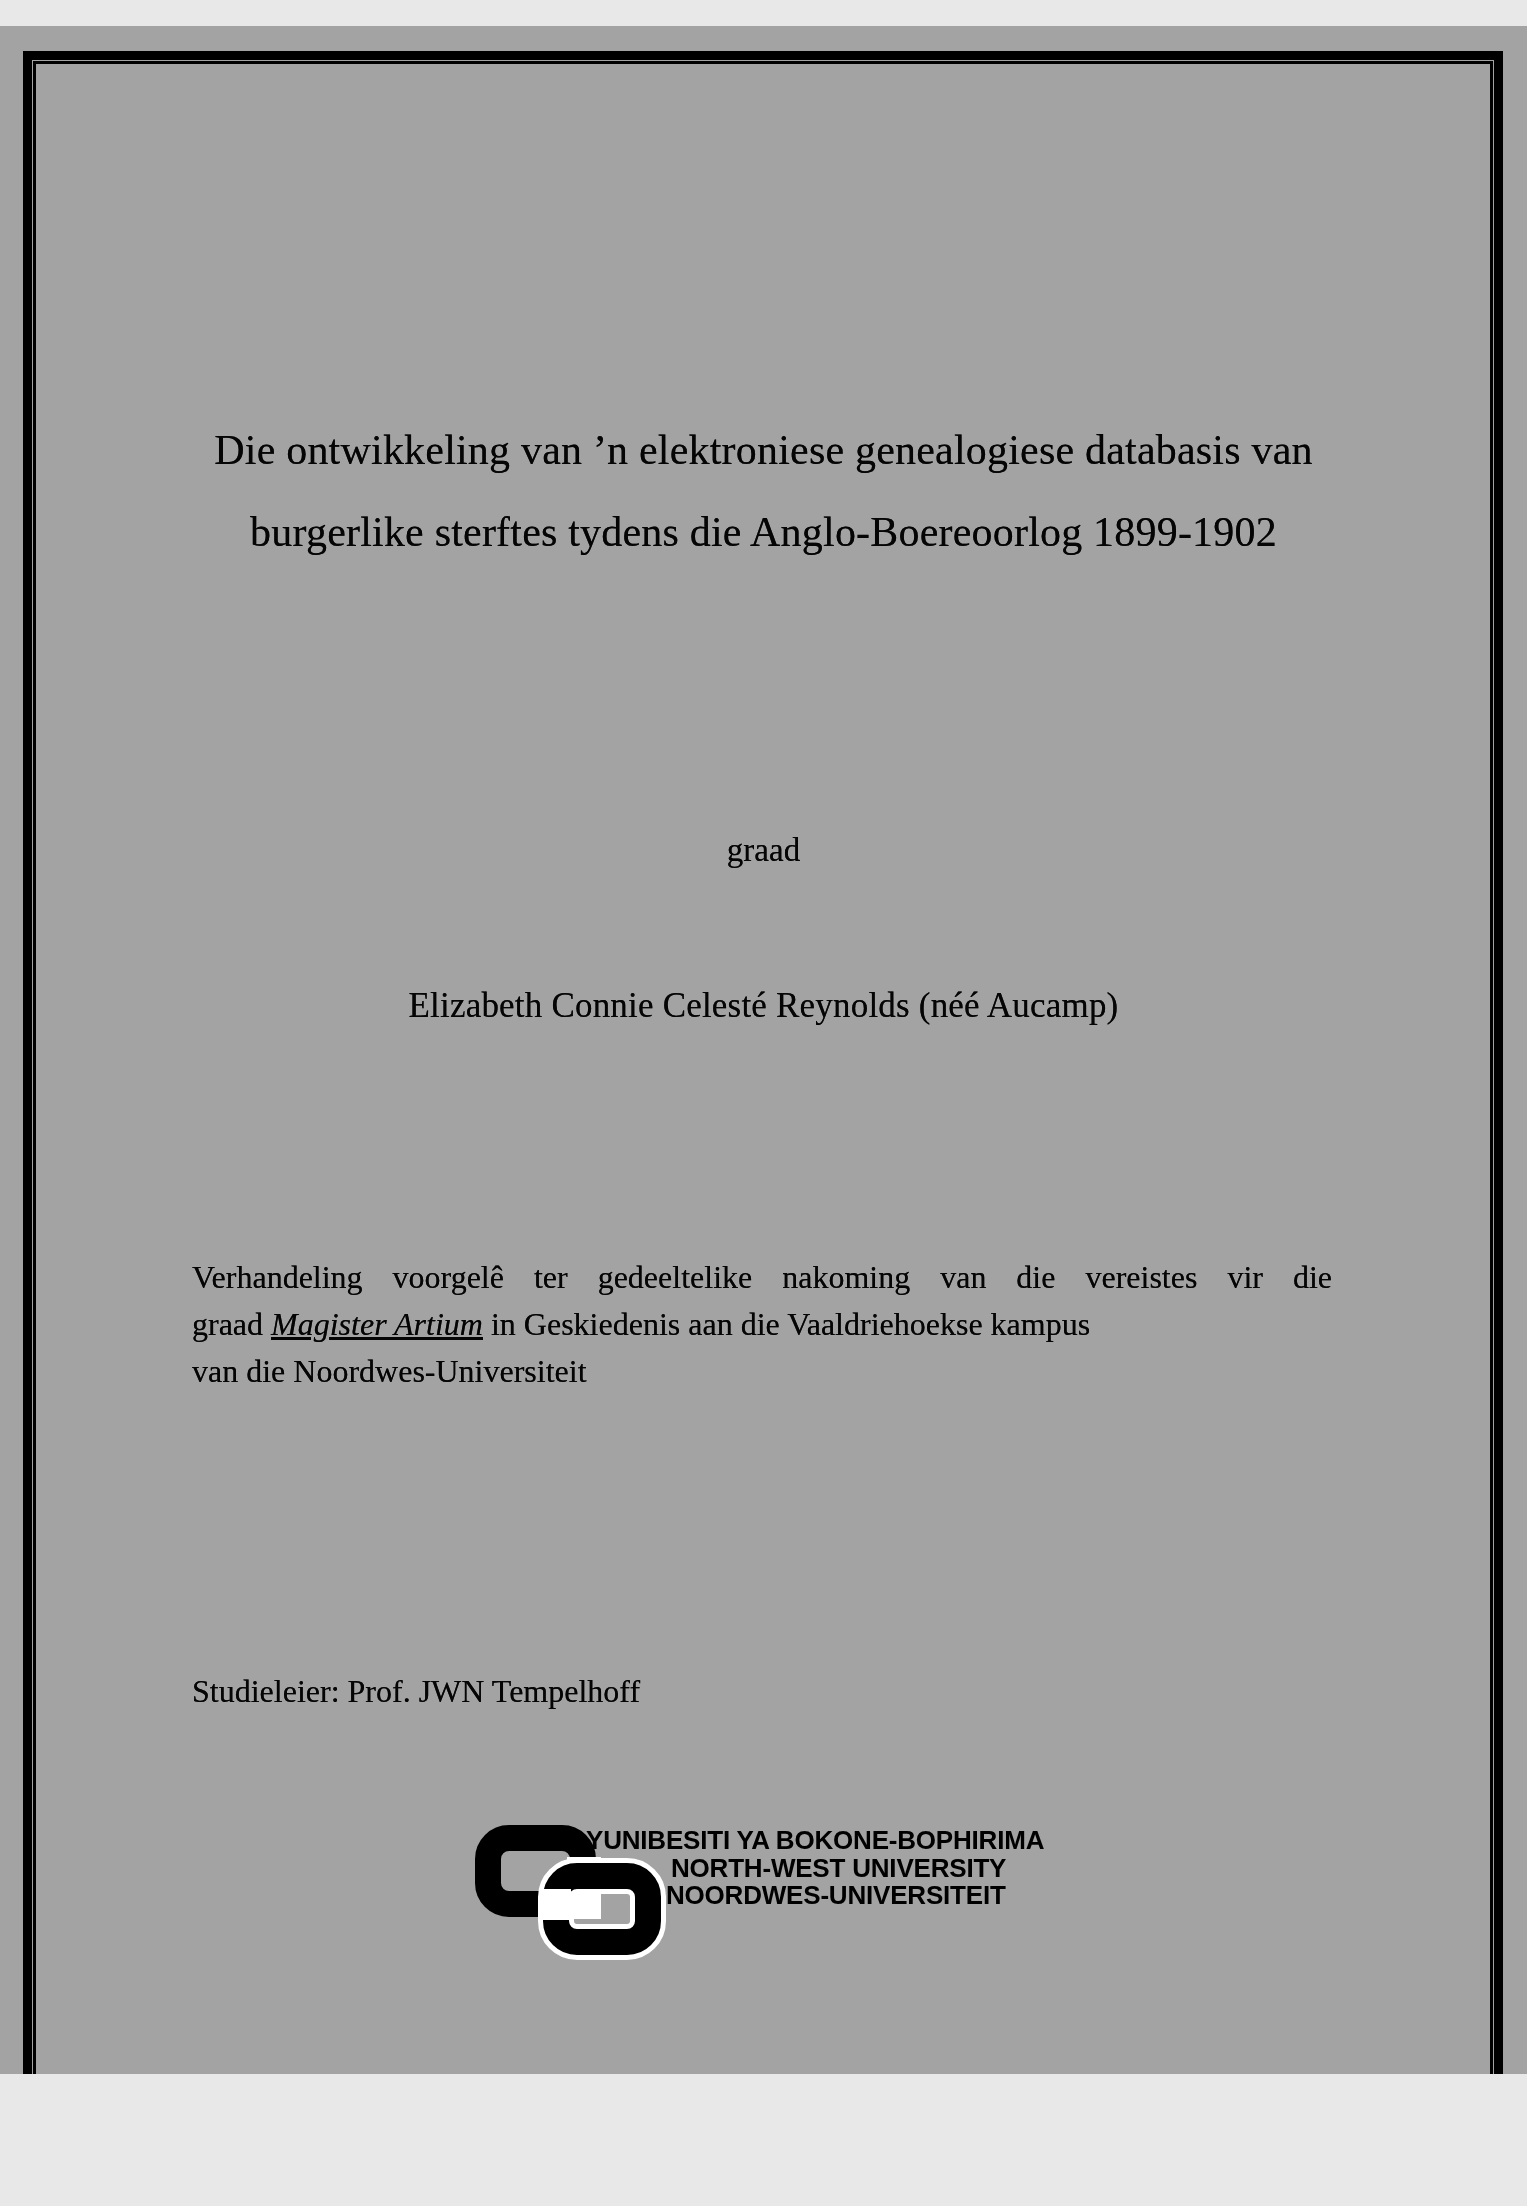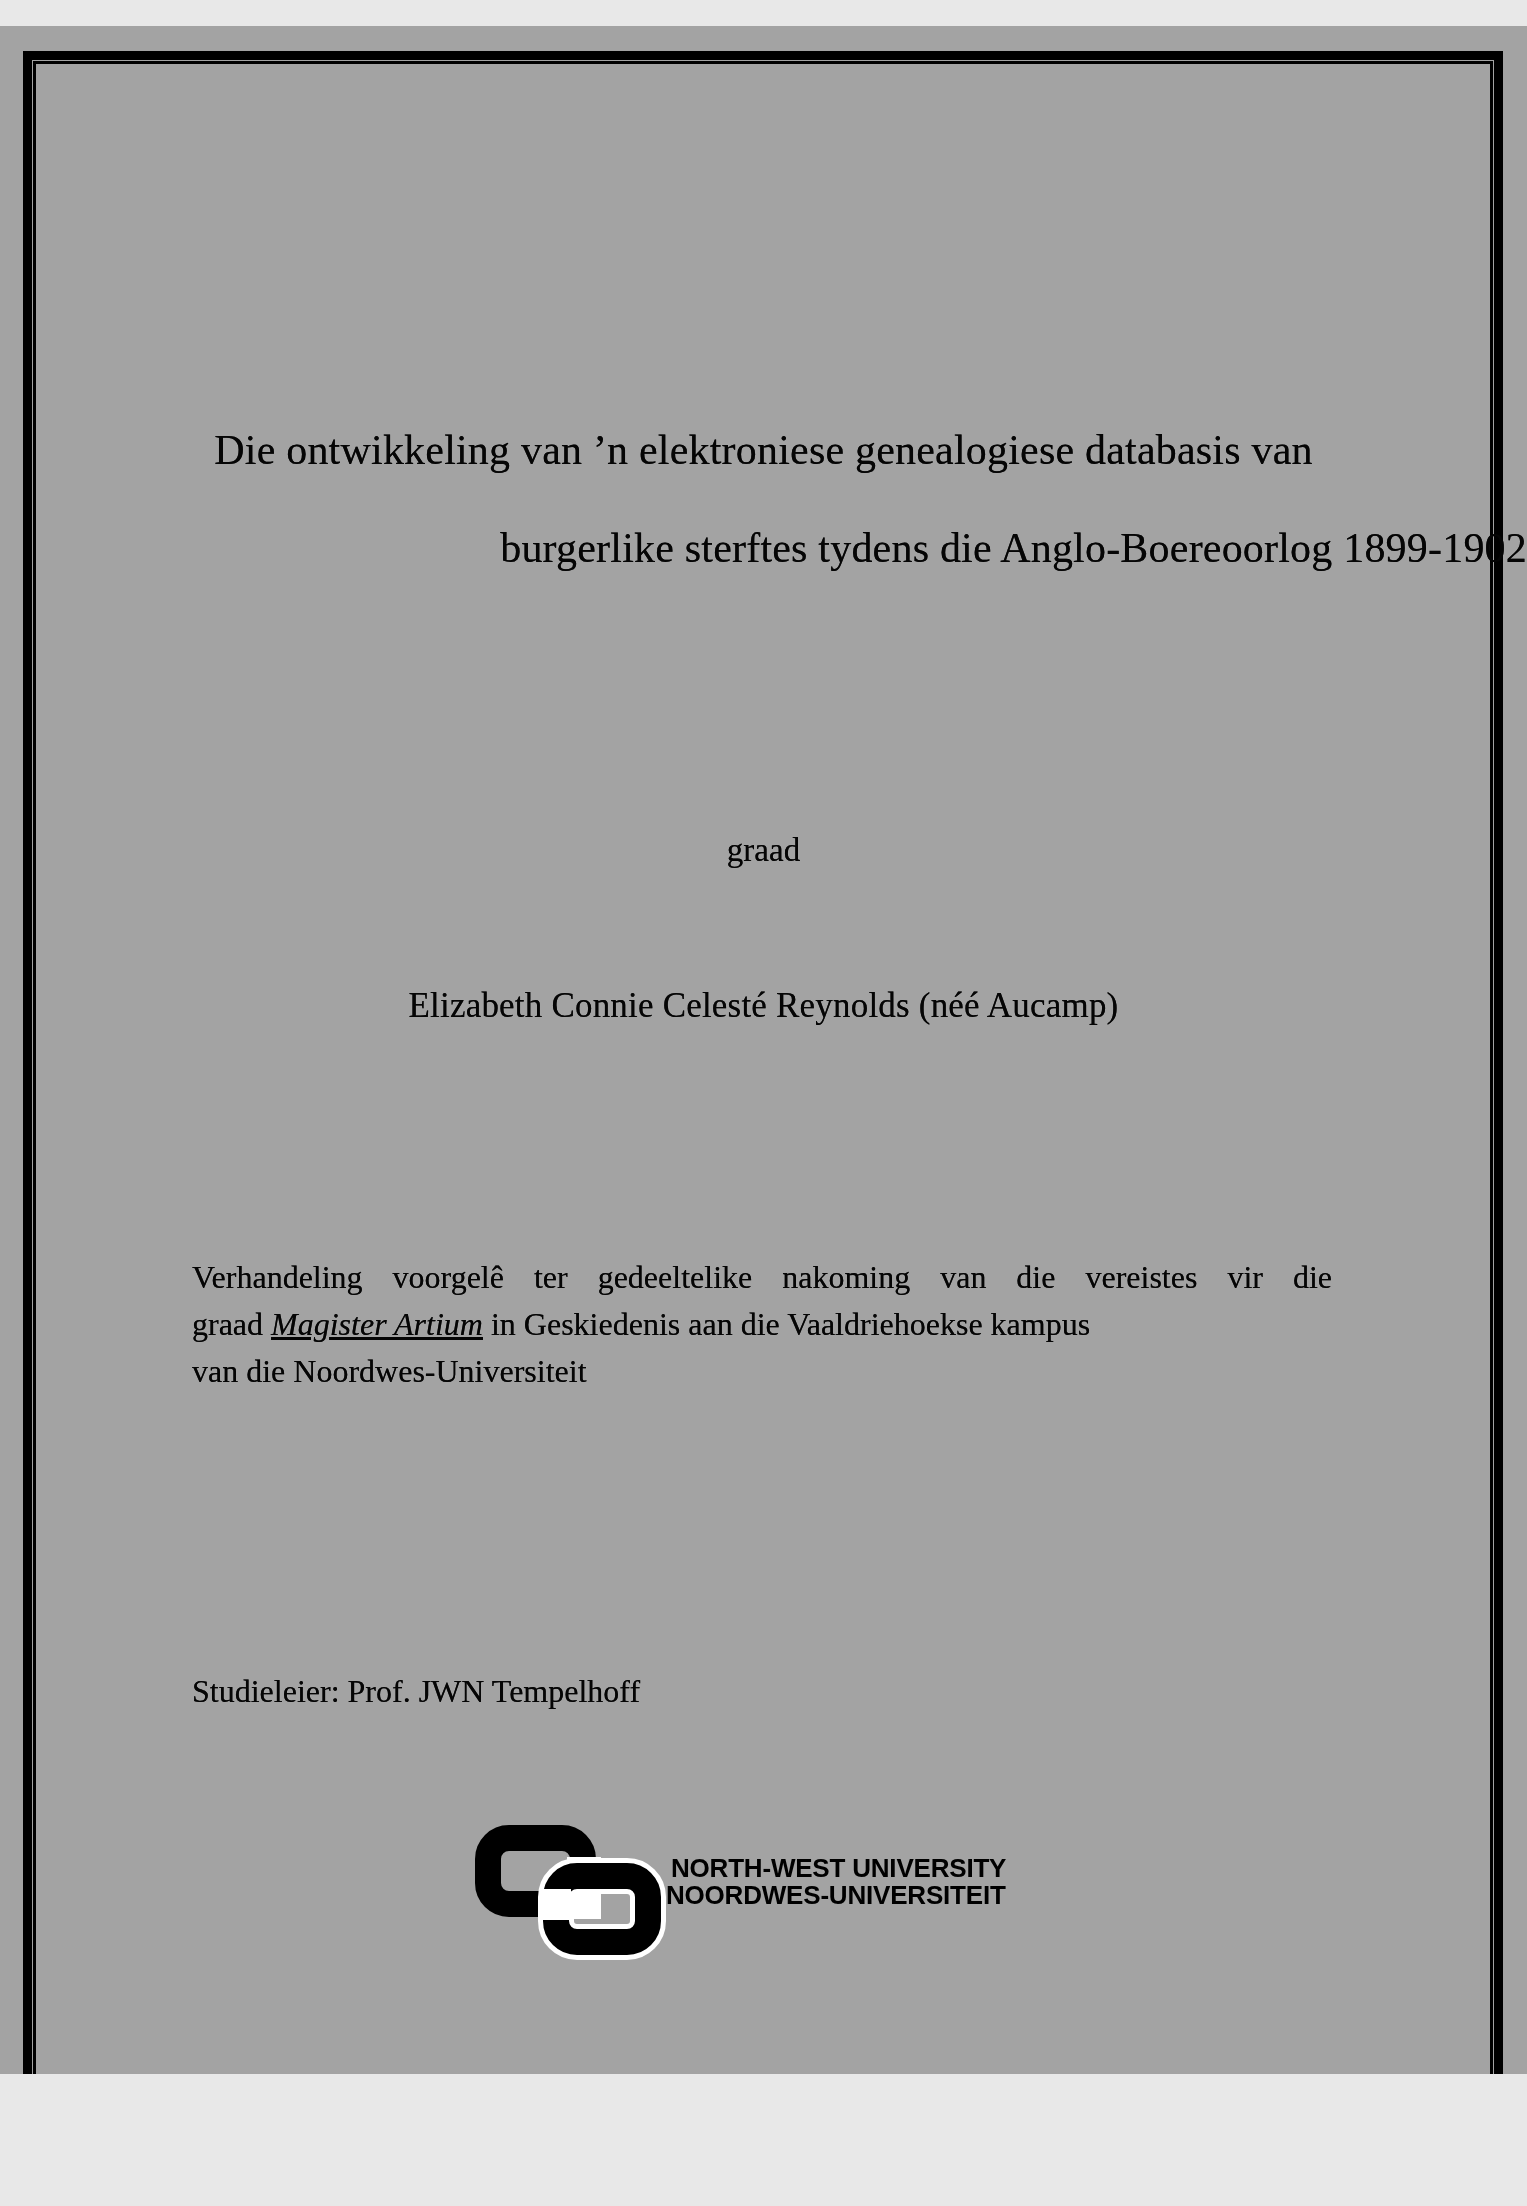--- a/index.html
+++ b/index.html
@@ -30,21 +30,21 @@
 
   .title-line {
     position: absolute;
     left: 0; width: 1527px;
     text-align: center;
     font-size: 42px;
     letter-spacing: 0.2px;
     white-space: nowrap;
   }
   .title-1 { top: 400px; }
-  .title-2 { top: 498px; text-align: right; }
+  .title-2 { top: 482px; }
 
   .byline {
     position: absolute;
     left: 0; width: 1527px;
     top: 806px;
     text-align: center;
     font-size: 33px;
   }
   .author {
     position: absolute;
@@ -126,17 +126,18 @@
   <div class="logo">
     <svg class="logo-mark" width="205" height="140" viewBox="0 0 205 140" aria-hidden="true">
 
       <rect x="15" y="17" width="95" height="66" rx="21" fill="none" stroke="#000" stroke-width="26"></rect>
       <rect x="94" y="36" width="34" height="62" fill="#fff"></rect>
 
       <rect x="83" y="55" width="92" height="66" rx="21" fill="none" stroke="#fff" stroke-width="36"></rect>
       <rect x="83" y="55" width="92" height="66" rx="21" fill="none" stroke="#000" stroke-width="26"></rect>
       <rect x="68" y="68" width="30" height="31" fill="#fff"></rect>
     </svg>
+    <div class="logo-line logo-l1">YUNIBESITI YA BOKONE-BOPHIRIMA</div>
     <div class="logo-line logo-l2">NORTH-WEST UNIVERSITY</div>
     <div class="logo-line logo-l3">NOORDWES-UNIVERSITEIT</div>
   </div>
 
 </div>
 
 </body></html>

